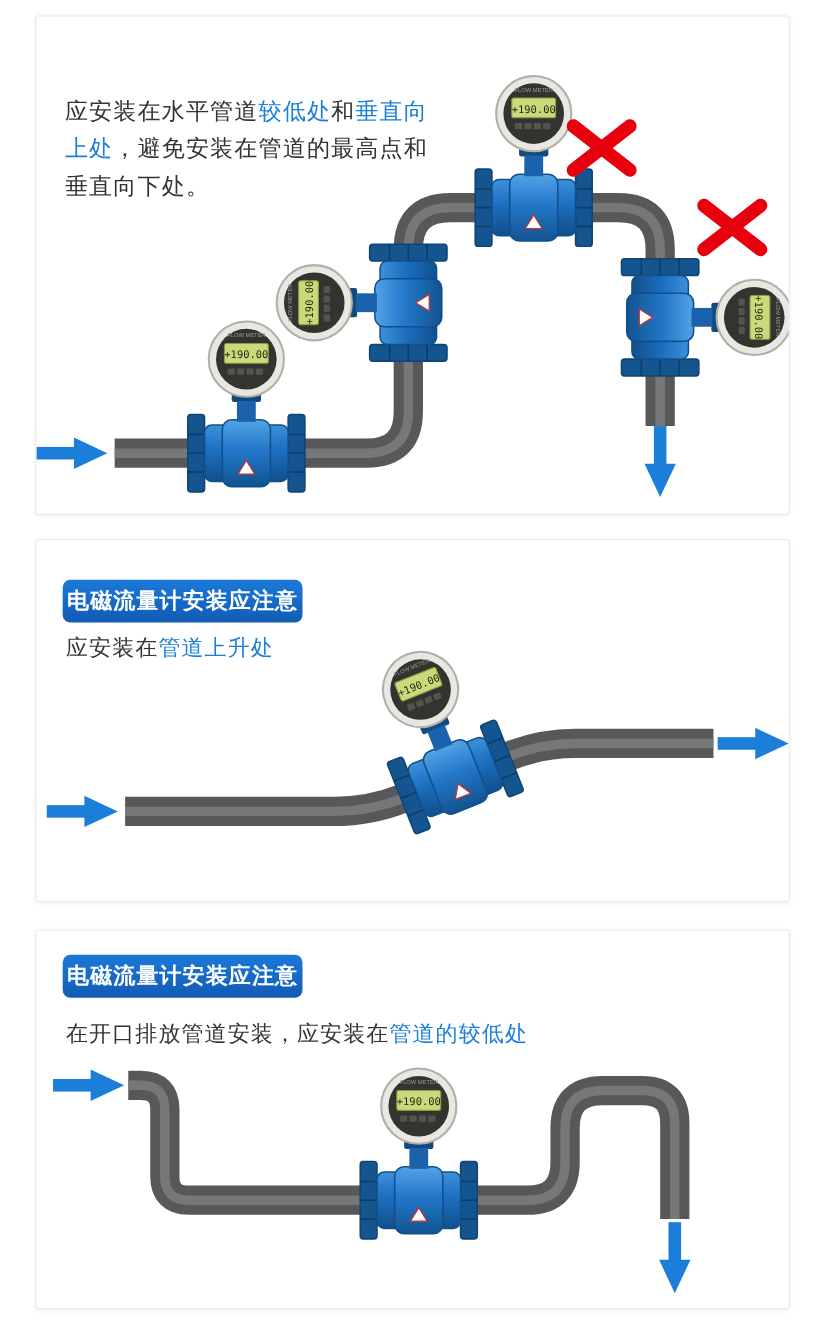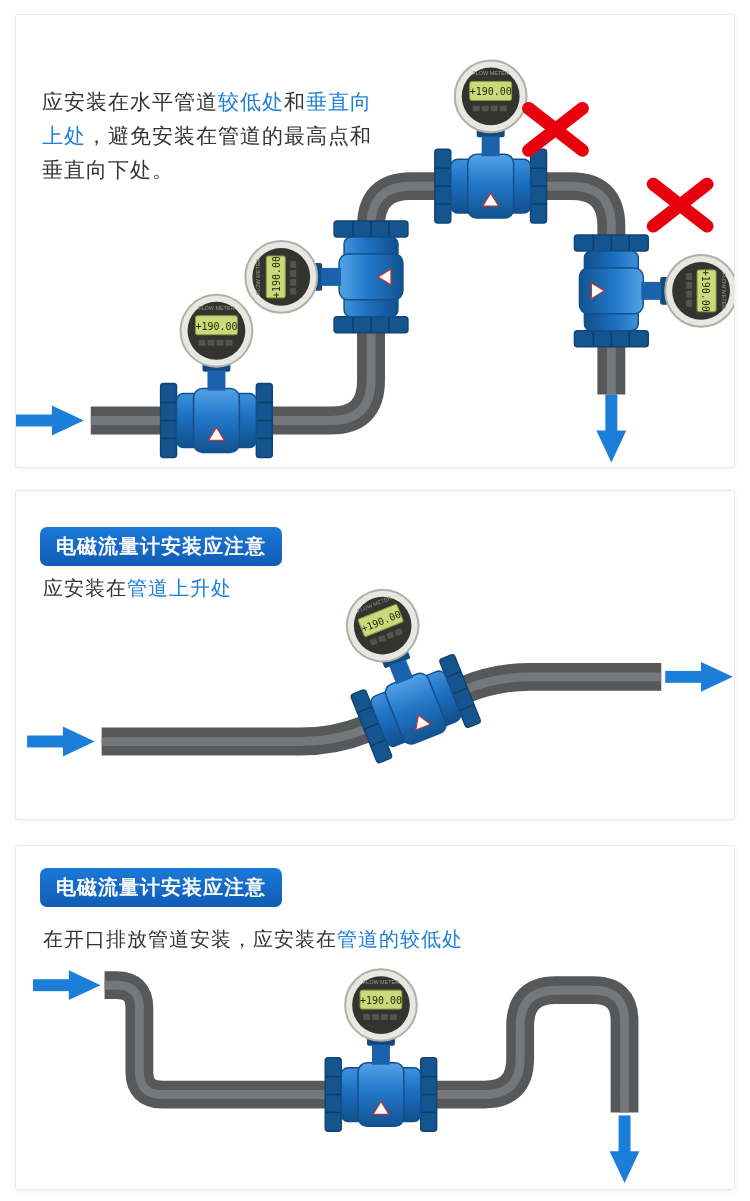--- a/index.html
+++ b/index.html
@@ -4,21 +4,21 @@
 <style>
   * { margin:0; padding:0; box-sizing:border-box; }
   html,body { background:#fff; }
   body {
     width:750px; height:1201px;
     font-family:"Liberation Sans", sans-serif;
     overflow:hidden;
   }
   .panel {
     position:relative;
-    margin:0 15px;
+    margin:0 32px;
     background:#fff;
     border:1px solid #e9e9e9;
     border-radius:3px;
     box-shadow:0 1px 5px rgba(0,0,0,.06);
     overflow:hidden;
   }
   .panel1 { margin-top:14px; height:454px; }
   .panel2 { margin-top:22px; height:330px; }
   .panel3 { margin-top:25px; height:345px; }
   svg.diagram { position:absolute; left:0; top:0; width:100%; height:100%; display:block; }
@@ -27,21 +27,21 @@
     font-size:21px; line-height:1.62; color:#333;
     letter-spacing:1px; word-break:break-all; z-index:2;
   }
   .blue { color:#1b7ed9; }
   .badge {
     position:absolute; left:24px; z-index:2;
     display:inline-block;
     background:linear-gradient(180deg,#1b79d9,#115bb4);
     color:#fff; font-size:20px; font-weight:bold;
     letter-spacing:1px;
-    padding:6px 16px; border-radius:7px;
+    padding:6px 4px; border-radius:7px;
   }
   .panel2 .badge { top:36px; }
   .panel3 .badge { top:22px; }
   .caption {
     position:absolute; left:27px; z-index:2;
     font-size:20px; color:#333; letter-spacing:1px;
   }
   .panel2 .caption { top:84px;text-align:center; }
   .panel3 .caption { top:80px; }
   .defs-holder { position:absolute; width:0; height:0; overflow:hidden; }

